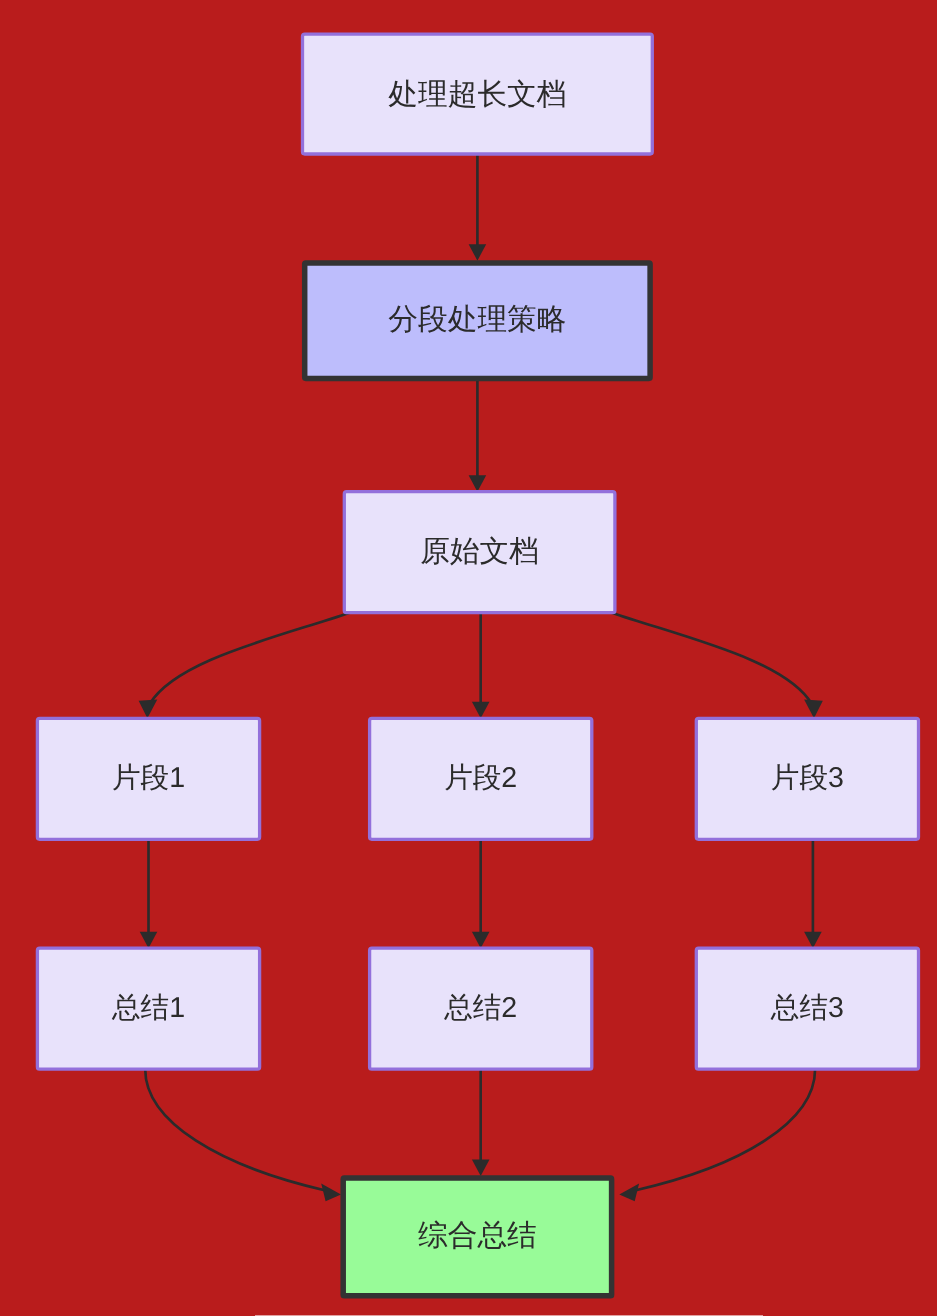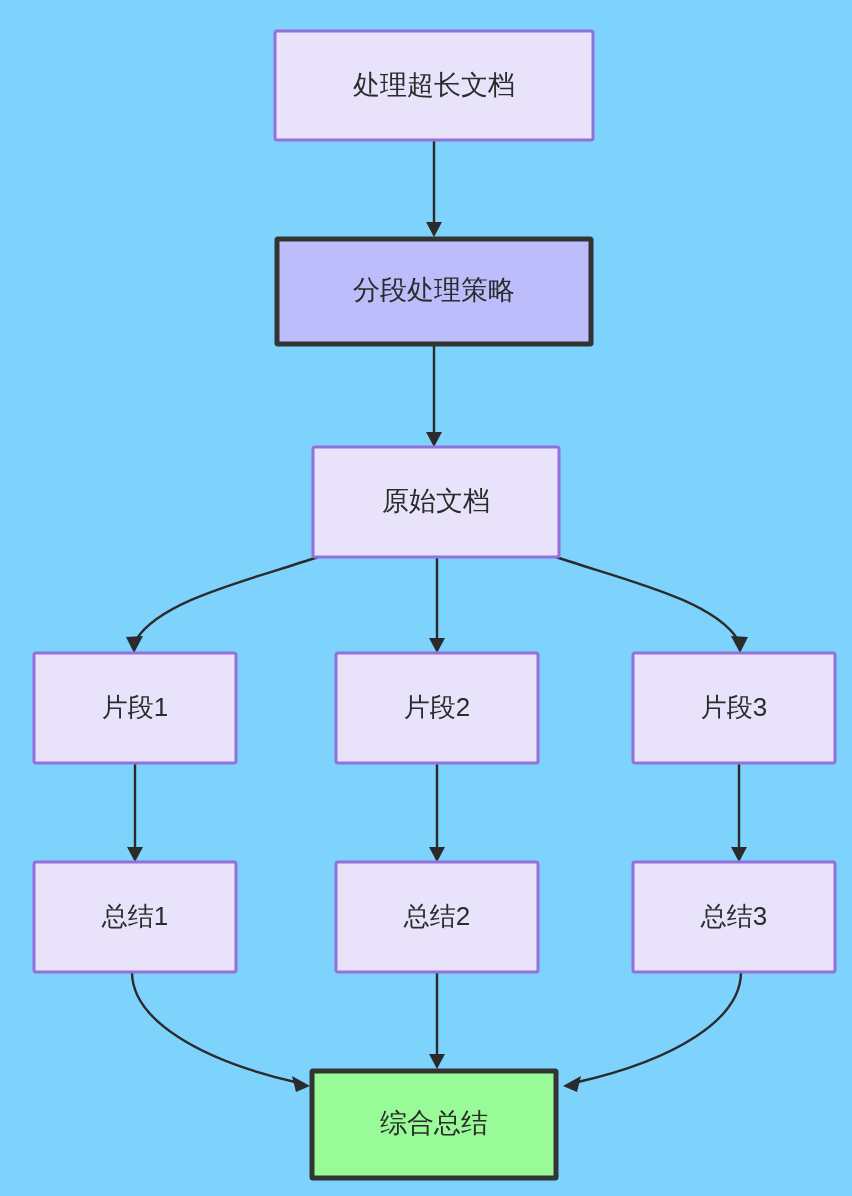--- a/index.html
+++ b/index.html
@@ -10,21 +10,21 @@
   body {
     width: 852px;
     height: 1196px;
     font-family: "Liberation Sans", "DejaVu Sans", sans-serif;
     overflow: hidden;
   }
   #flowchart-root {
     position: relative;
     width: 852px;
     height: 1196px;
-    background: #7dd3fc;
+    background: #b91c1c;
   }
   svg.diagram {
     display: block;
     width: 852px;
     height: 1196px;
   }
   .node-label {
     font-family: "Liberation Sans", "DejaVu Sans", sans-serif;
     font-size: 27px;
     fill: #2b2b2b;

